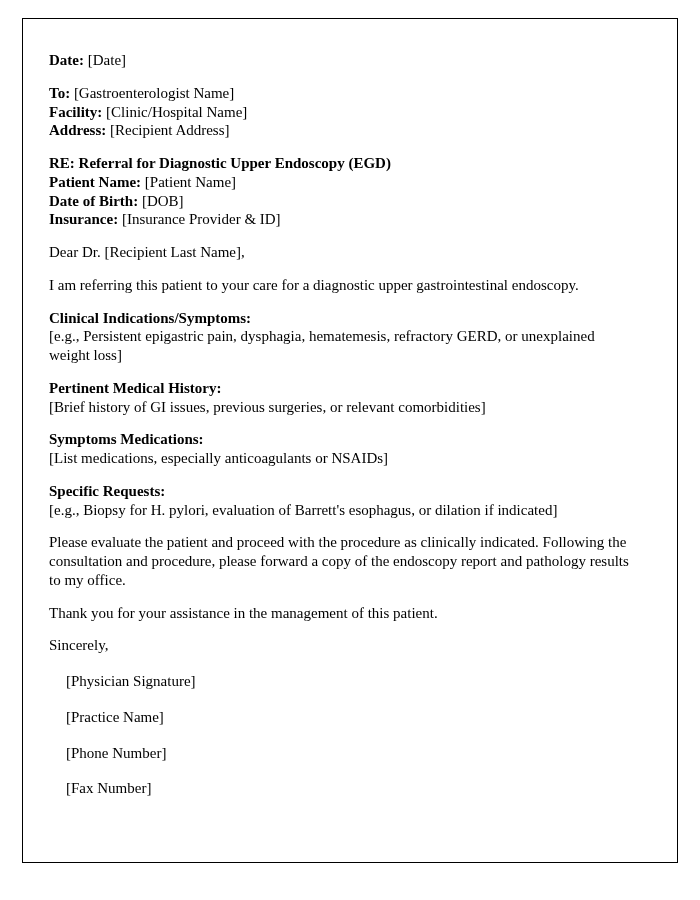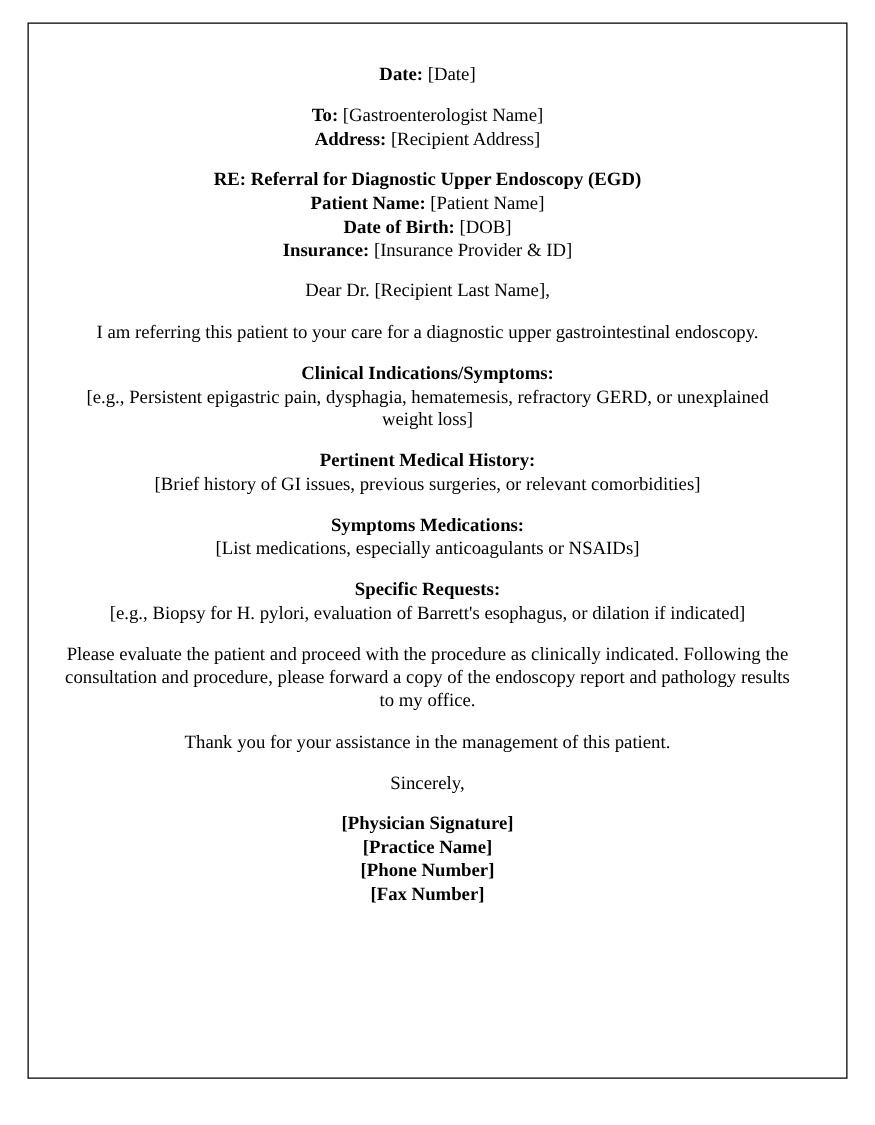--- a/index.html
+++ b/index.html
@@ -7,51 +7,51 @@
     padding: 0;
     background: #ffffff;
   }
   .canvas {
     position: relative;
     width: 700px;
     height: 900px;
     background: #ffffff;
     font-family: "Liberation Serif", "DejaVu Serif", serif;
     color: #000000;
-    text-align: center;
   }
   .letter {
     position: absolute;
     left: 22px;
     top: 18px;
     width: 656px;
     height: 845px;
     border: 1px solid #000000;
     box-sizing: border-box;
     padding: 32px 42px 20px 26px;
     font-size: 15px;
     line-height: 1.25;
   }
   .block { margin: 0 0 14px 0; }
   p { margin: 0; }
   .b { font-weight: bold; }
-  .sig-block p { margin: 0; font-weight: bold; }
+  .sig-block p { margin: 17px; }
 </style>
 </head>
 <body>
 
 <div class="canvas">
   <div class="letter">
 
     <div class="block">
       <p><span class="b">Date:</span> <span>[Date]</span></p>
     </div>
 
     <div class="block">
       <p><span class="b">To:</span> <span>[Gastroenterologist Name]</span></p>
+      <p><span class="b">Facility:</span> <span>[Clinic/Hospital Name]</span></p>
       <p><span class="b">Address:</span> <span>[Recipient Address]</span></p>
     </div>
 
     <div class="block">
       <p class="b">RE: Referral for Diagnostic Upper Endoscopy (EGD)</p>
       <p><span class="b">Patient Name:</span> <span>[Patient Name]</span></p>
       <p><span class="b">Date of Birth:</span> <span>[DOB]</span></p>
       <p><span class="b">Insurance:</span> <span>[Insurance Provider &amp; ID]</span></p>
     </div>
 

